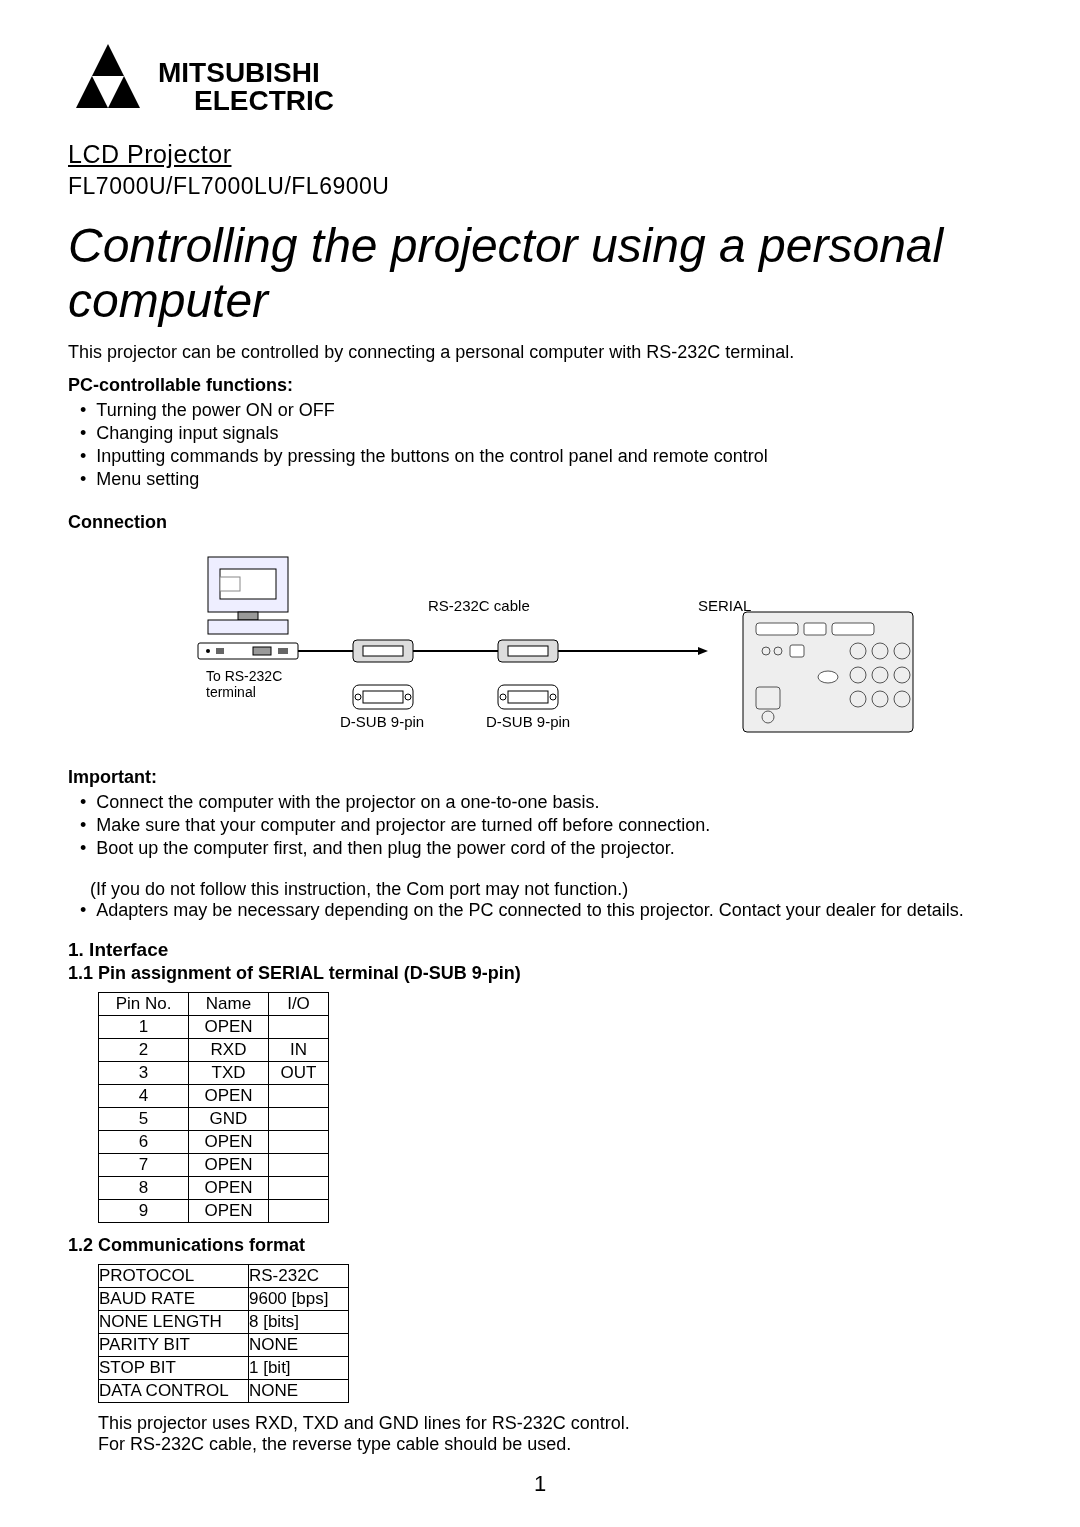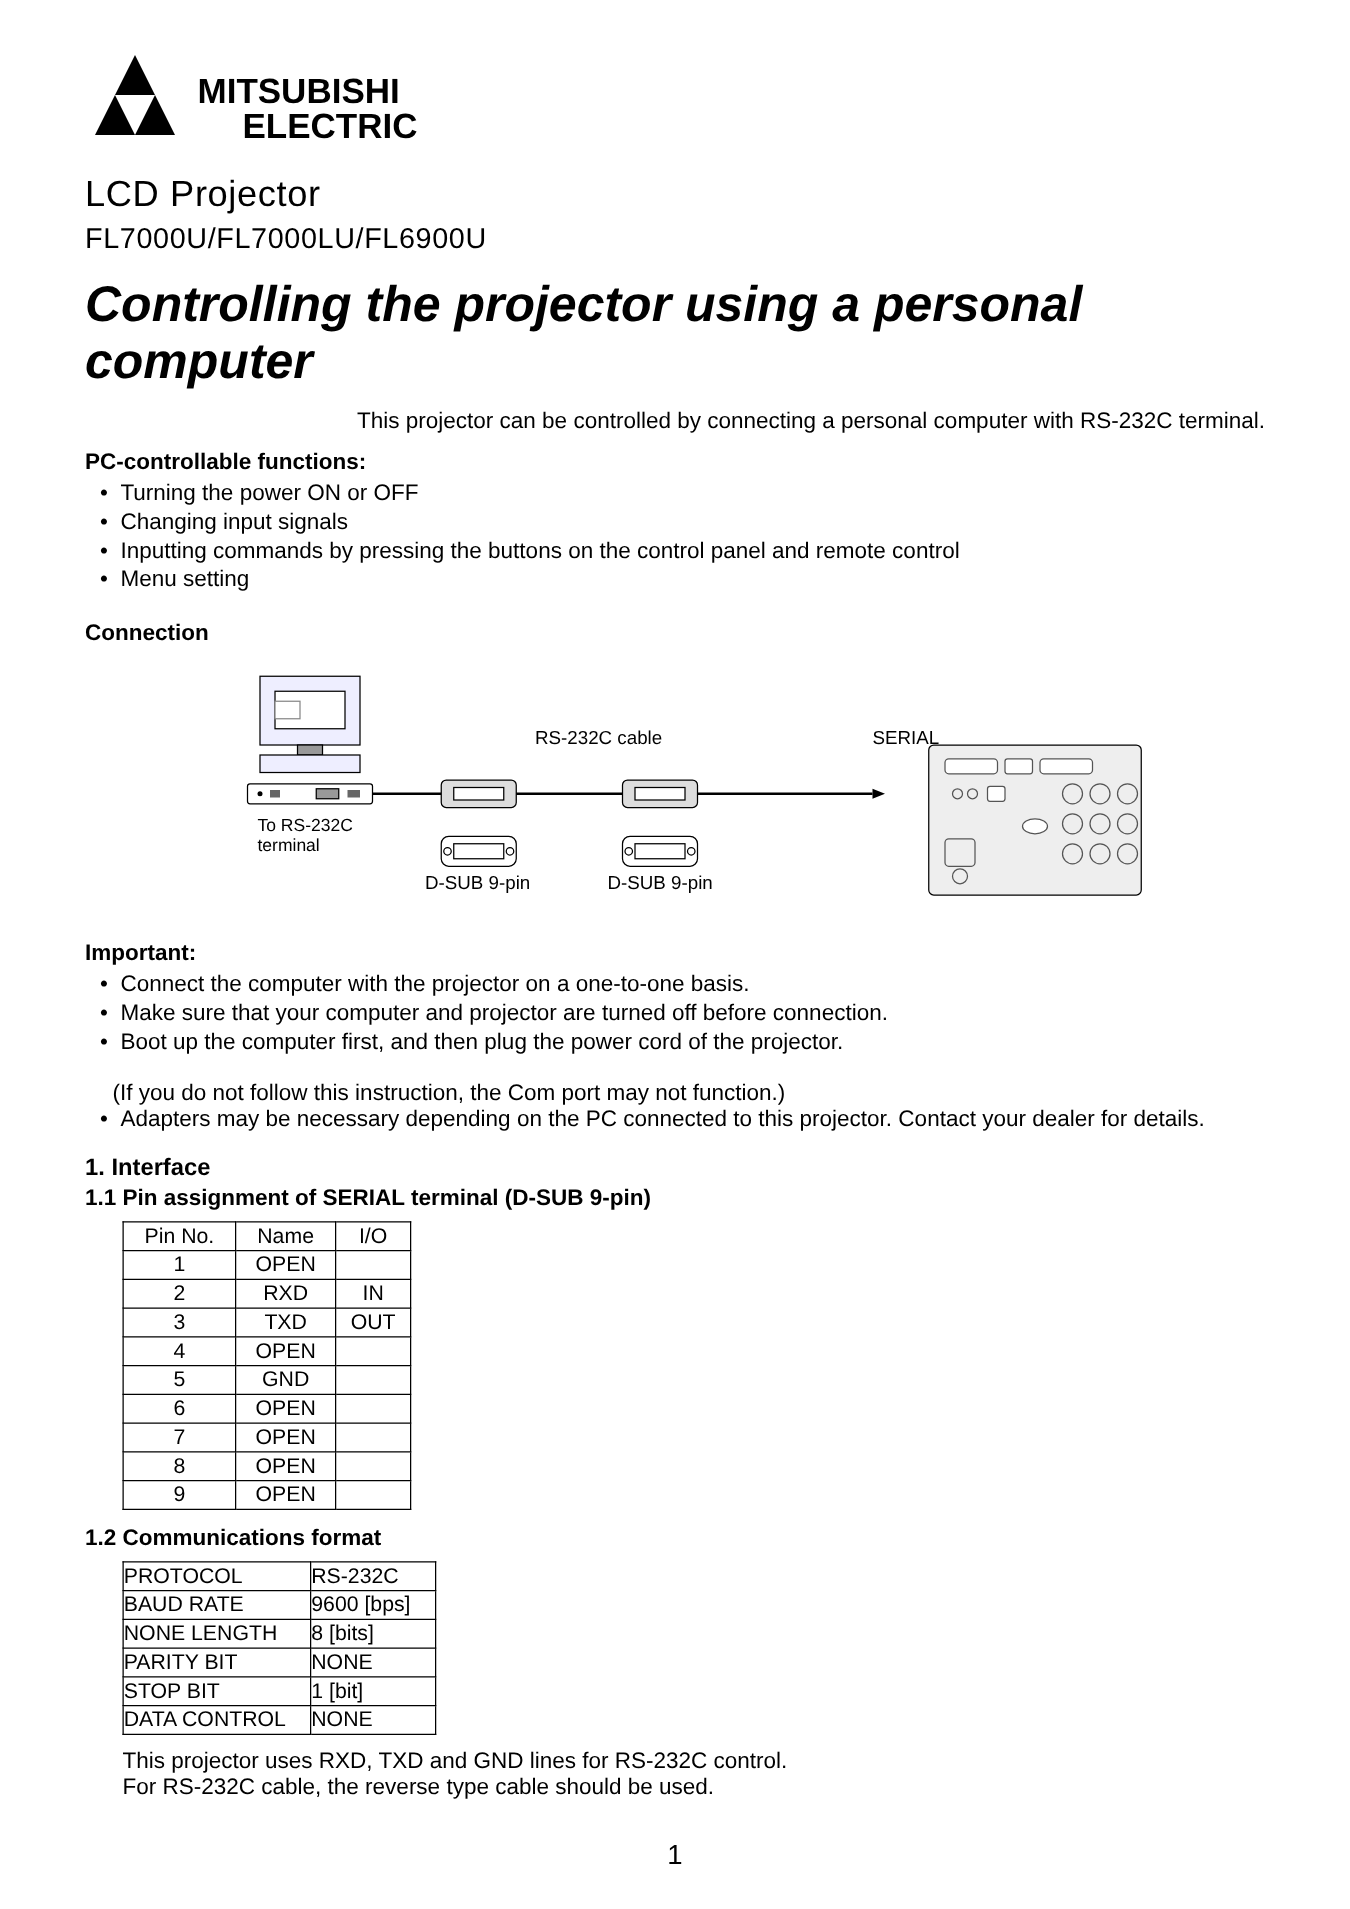--- a/index.html
+++ b/index.html
@@ -14,41 +14,41 @@
     }
     .logo-area {
       display: flex;
       align-items: center;
       gap: 16px;
       margin-bottom: 10px;
       text-decoration: underline;
     }
     .logo-svg { width: 290px; height: 90px; }
     .subtitle-line {
-      font-size: 29px;
+      font-size: 25px;
       font-weight: 400;
       letter-spacing: 0.5px;
+      text-decoration: underline;
     }
     .models-line {
       font-size: 23px;
       font-weight: 400;
       letter-spacing: 0.5px;
       margin-top: 4px;
     }
     .main-title {
-      font-size: 40px;
+      font-size: 48px;
       font-style: italic;
-      font-weight: bold;
+      font-weight: normal;
       margin-top: 18px;
       margin-bottom: 14px;
     }
     .intro {
       font-size: 18px;
       margin-bottom: 8px;
-      text-align: right;
     }
     .sec-heading {
       font-size: 18px;
       font-weight: bold;
       margin-top: 12px;
       margin-bottom: 4px;
     }
     ul.bullets {
       list-style: none;
       padding-left: 12px;

